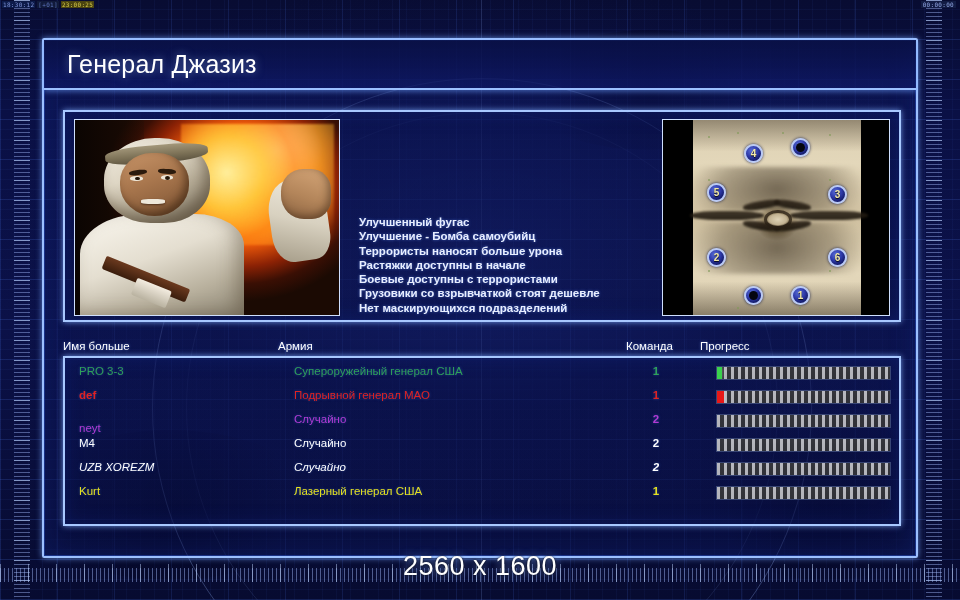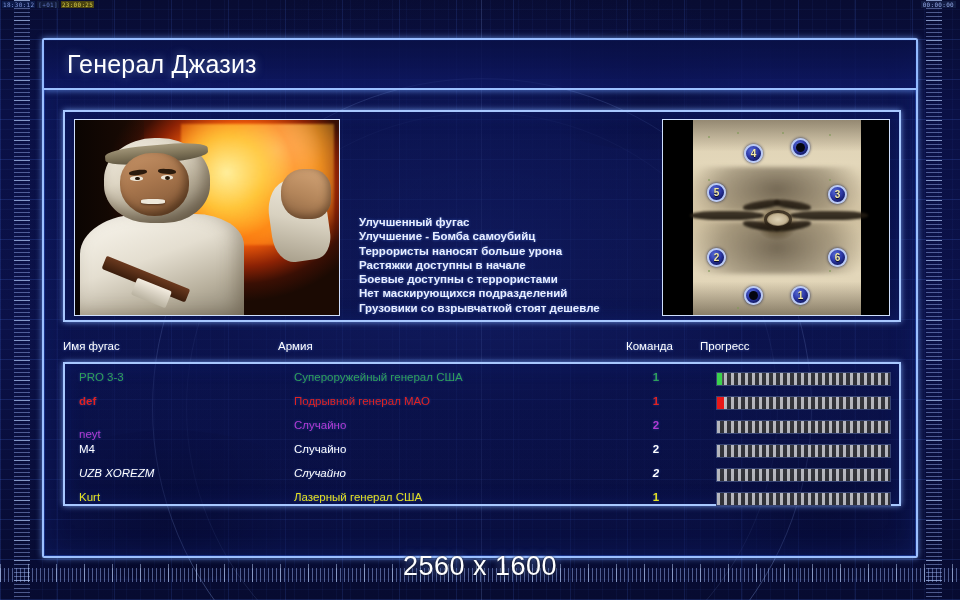--- a/index.html
+++ b/index.html
@@ -376,22 +376,22 @@
     text-shadow: 0 0 3px rgba(100,140,235,0.6);
     white-space: nowrap;
   }
   .th-name { left: 0; }
   .th-army { left: 215px; }
   .th-team { left: 563px; }
   .th-prog { left: 637px; }
 
   #table-body {
     position: absolute;
-    left: 0; top: 22px;
-    width: 838px; height: 144px;
+    left: 0; top: 16px;
+    width: 838px; height: 170px;
     border: 2px solid #a8c8ff;
     box-shadow:
       0 0 6px rgba(130,175,255,0.8),
       inset 0 0 18px rgba(15,35,120,0.45);
     background: linear-gradient(180deg, rgba(10,18,78,0.38), rgba(8,14,64,0.32));
   }
   .row {
     position: absolute;
     left: 0; right: 0;
     height: 24px;
@@ -492,22 +492,22 @@
           <div class="pa-gun2"></div>
         </div>
       </div>
 
       <div id="desc-block">
         <div class="desc-line">Улучшенный фугас</div>
         <div class="desc-line">Улучшение - Бомба самоубийц</div>
         <div class="desc-line">Террористы наносят больше урона</div>
         <div class="desc-line">Растяжки доступны в начале</div>
         <div class="desc-line">Боевые доступны с террористами</div>
+        <div class="desc-line">Грузовики со взрывчаткой стоят дешевле</div>
         <div class="desc-line">Нет маскирующихся подразделений</div>
-        <div class="desc-line">Грузовики со взрывчаткой стоят дешевле</div>
       </div>
 
       <div id="minimap-box">
         <div id="minimap-surface">
           <div class="mm-darkband" style="top:24%;height:22%;"></div>
           <div class="mm-darkband" style="top:52%;height:26%;"></div>
           <div class="mm-river" style="left:-2%;top:46%;width:44%;height:5%;"></div>
           <div class="mm-river" style="left:58%;top:46%;width:46%;height:5%;"></div>
           <div class="mm-river" style="left:30%;top:41%;width:22%;height:4%;transform:rotate(-9deg);"></div>
           <div class="mm-river" style="left:48%;top:41%;width:22%;height:4%;transform:rotate(9deg);"></div>
@@ -533,21 +533,21 @@
               <div class="mm-start" style="left: 86%; top: 70%;">6</div>
               <div class="mm-start empty" style="left: 36%; top: 89%;"></div>
               <div class="mm-start" style="left: 64%; top: 89%;">1</div>
             </div>
         </div>
       </div>
     </div>
 
     <div id="player-table">
       <div id="table-head">
-        <div class="th th-name">Имя фугас</div>
+        <div class="th th-name">Имя больше</div>
         <div class="th th-army">Армия</div>
         <div class="th th-team">Команда</div>
         <div class="th th-prog">Прогресс</div>
       </div>
       <div id="table-body">
           <div class="row" style="top: 3px;">
             <div class="cell c-name" style="color: rgb(47, 160, 90);">PRO 3-3</div>
             <div class="cell c-army" style="color: rgb(47, 160, 90);">Супероружейный генерал США</div>
             <div class="cell c-team" style="color: rgb(47, 160, 90);">1</div>
             <div class="cell c-prog">

